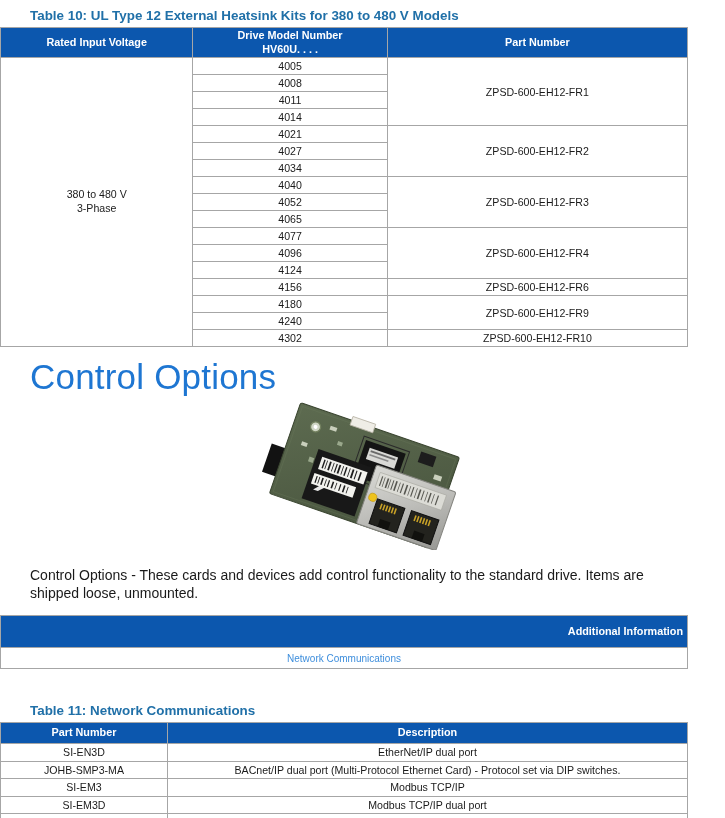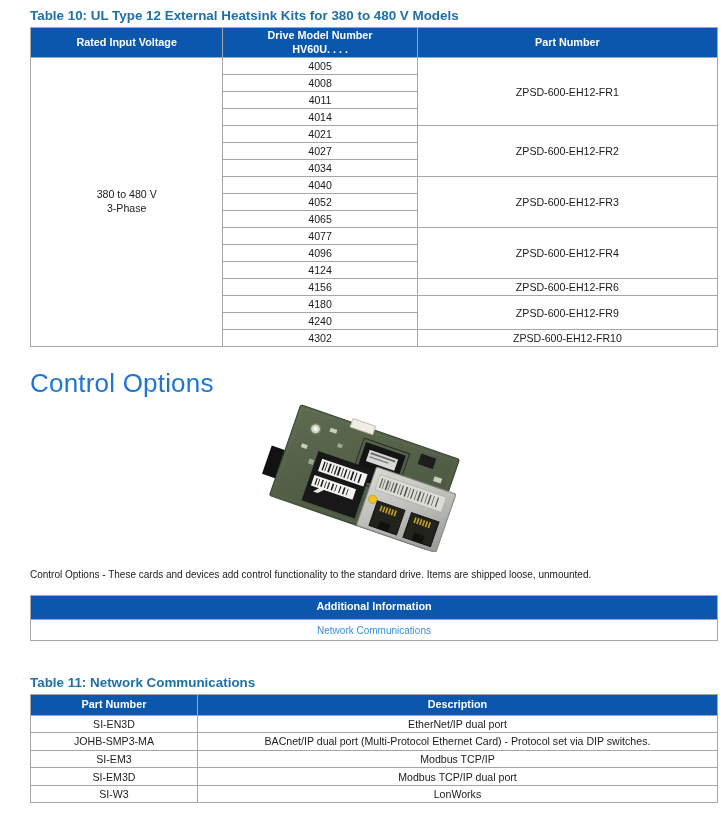--- a/index.html
+++ b/index.html
@@ -20,21 +20,20 @@
     color: #2070A8;
     font-size: 13.4px;
     font-weight: 600;
   }
   .tbl-caption.second { margin-top: 34px; }
 
   table {
     border-collapse: collapse;
     table-layout: fixed;
     width: 688px;
-    margin-left: 30px;
     border-radius: 23px;
   }
   th, td {
     border: 1px solid #A6A6A6;
     text-align: center;
     vertical-align: middle;
     padding: 0 4px;
     overflow: hidden;
   }
   th {
@@ -46,42 +45,42 @@
   }
   td { font-size: 10.6px; }
 
   .t10 th { height: 30px; }
   .t10 col.c1 { width: 28%; }
   .t10 col.c2 { width: 28.3%; }
   .t10 td { height: 17px; }
   .t10 .voltage-cell { line-height: 1.3; }
 
   h1.section-heading {
-    margin: 21px 0 2px 30px;
-    font-size: 26px;
+    margin: 10px 0 2px 30px;
+    font-size: 35px;
     font-weight: 400;
     color: #1E76D2;
     letter-spacing: 0.2px;
   }
 
   figure.card-figure {
     margin: 2px 0 0 0;
     height: 152px;
     display: flex;
     justify-content: center;
     align-items: center;
   }
 
   p.section-desc {
     margin: 16px 30px 13px 30px;
-    font-size: 10px;
+    font-size: 14px;
     line-height: 1.25;
   }
 
-  .tinfo th { height: 24px; }
+  .tinfo th { height: 32px; text-align: right; }
   .tinfo td { height: 21px; }
   .tinfo a {
     color: #3E8EDC;
     font-size: 10px;
     text-decoration: none;
     cursor: pointer;
   }
 
   .t11 { margin-top: 4px; }
   .t11 th { height: 21px; }

